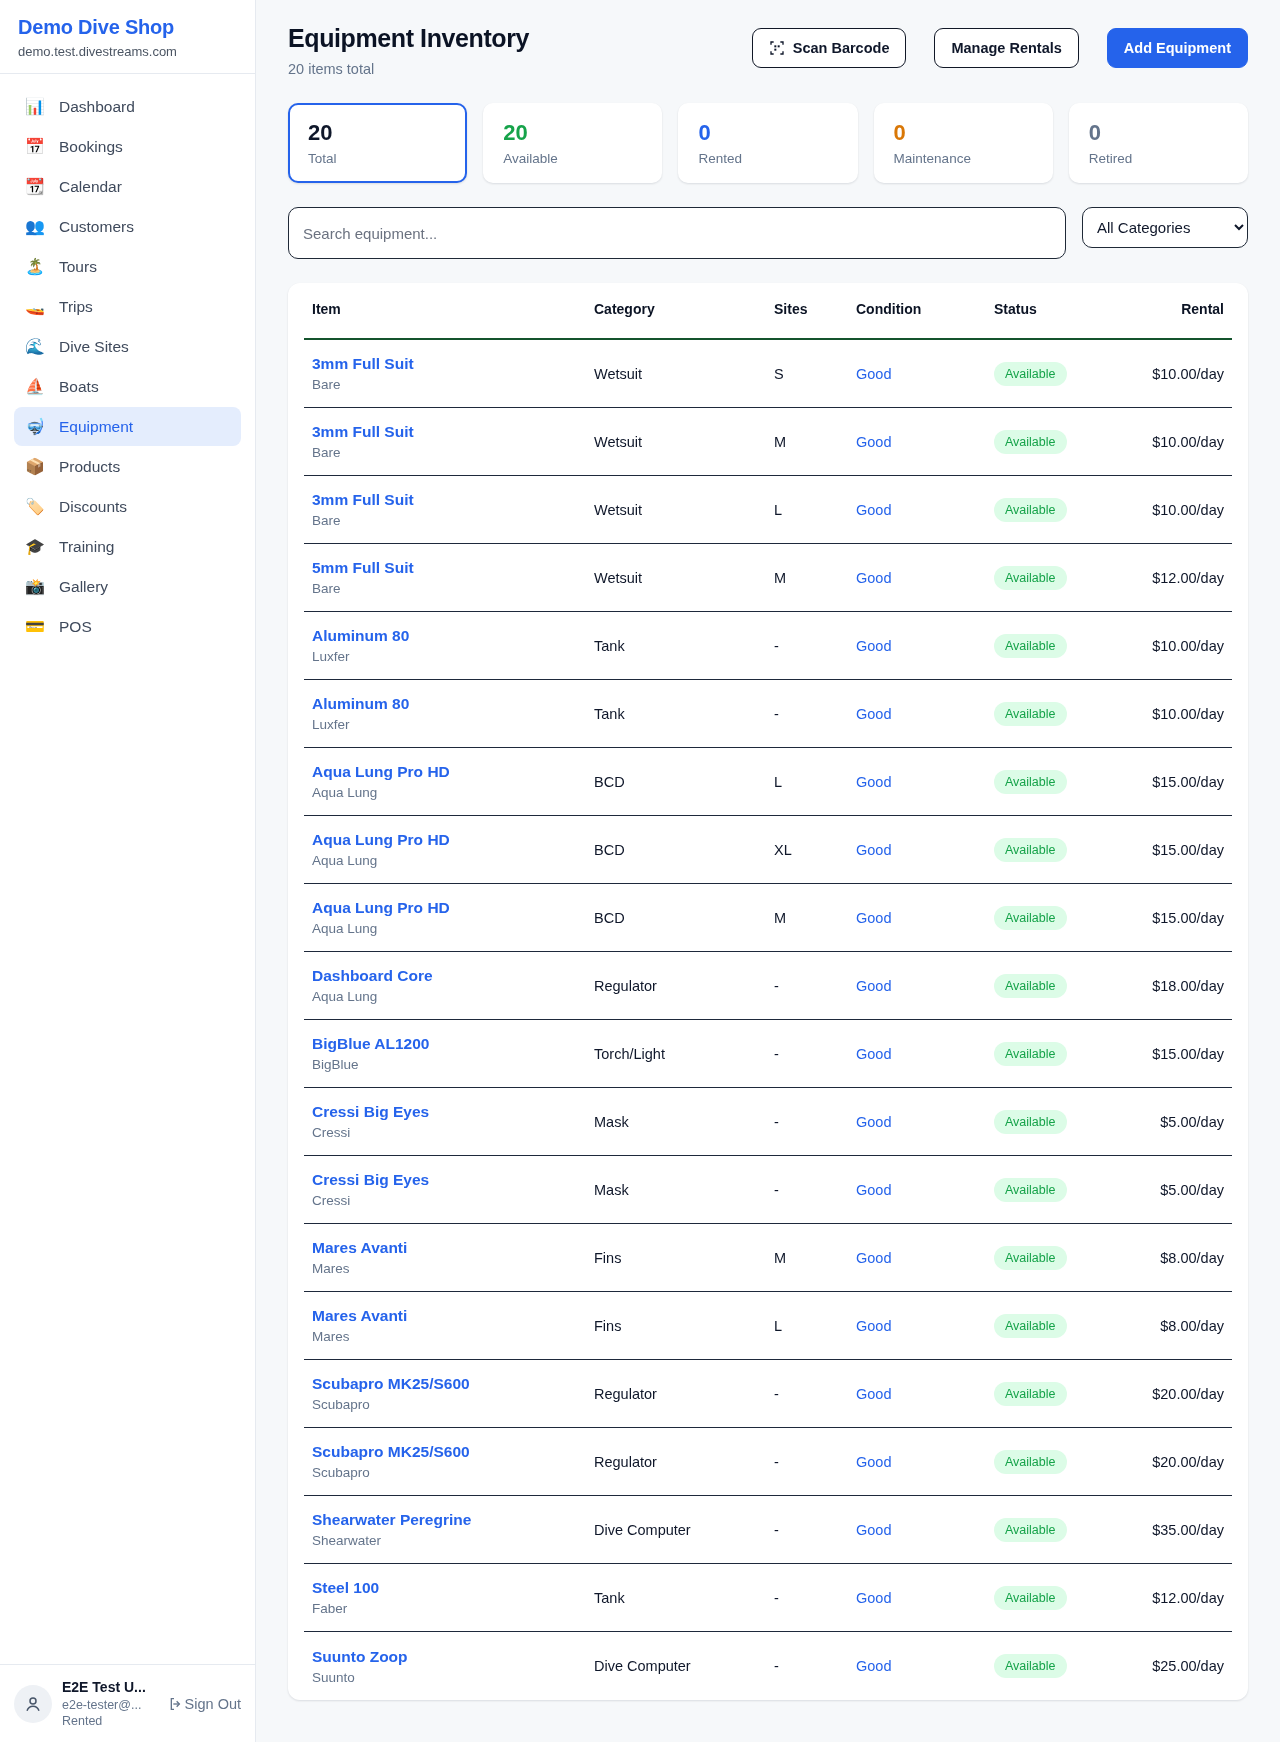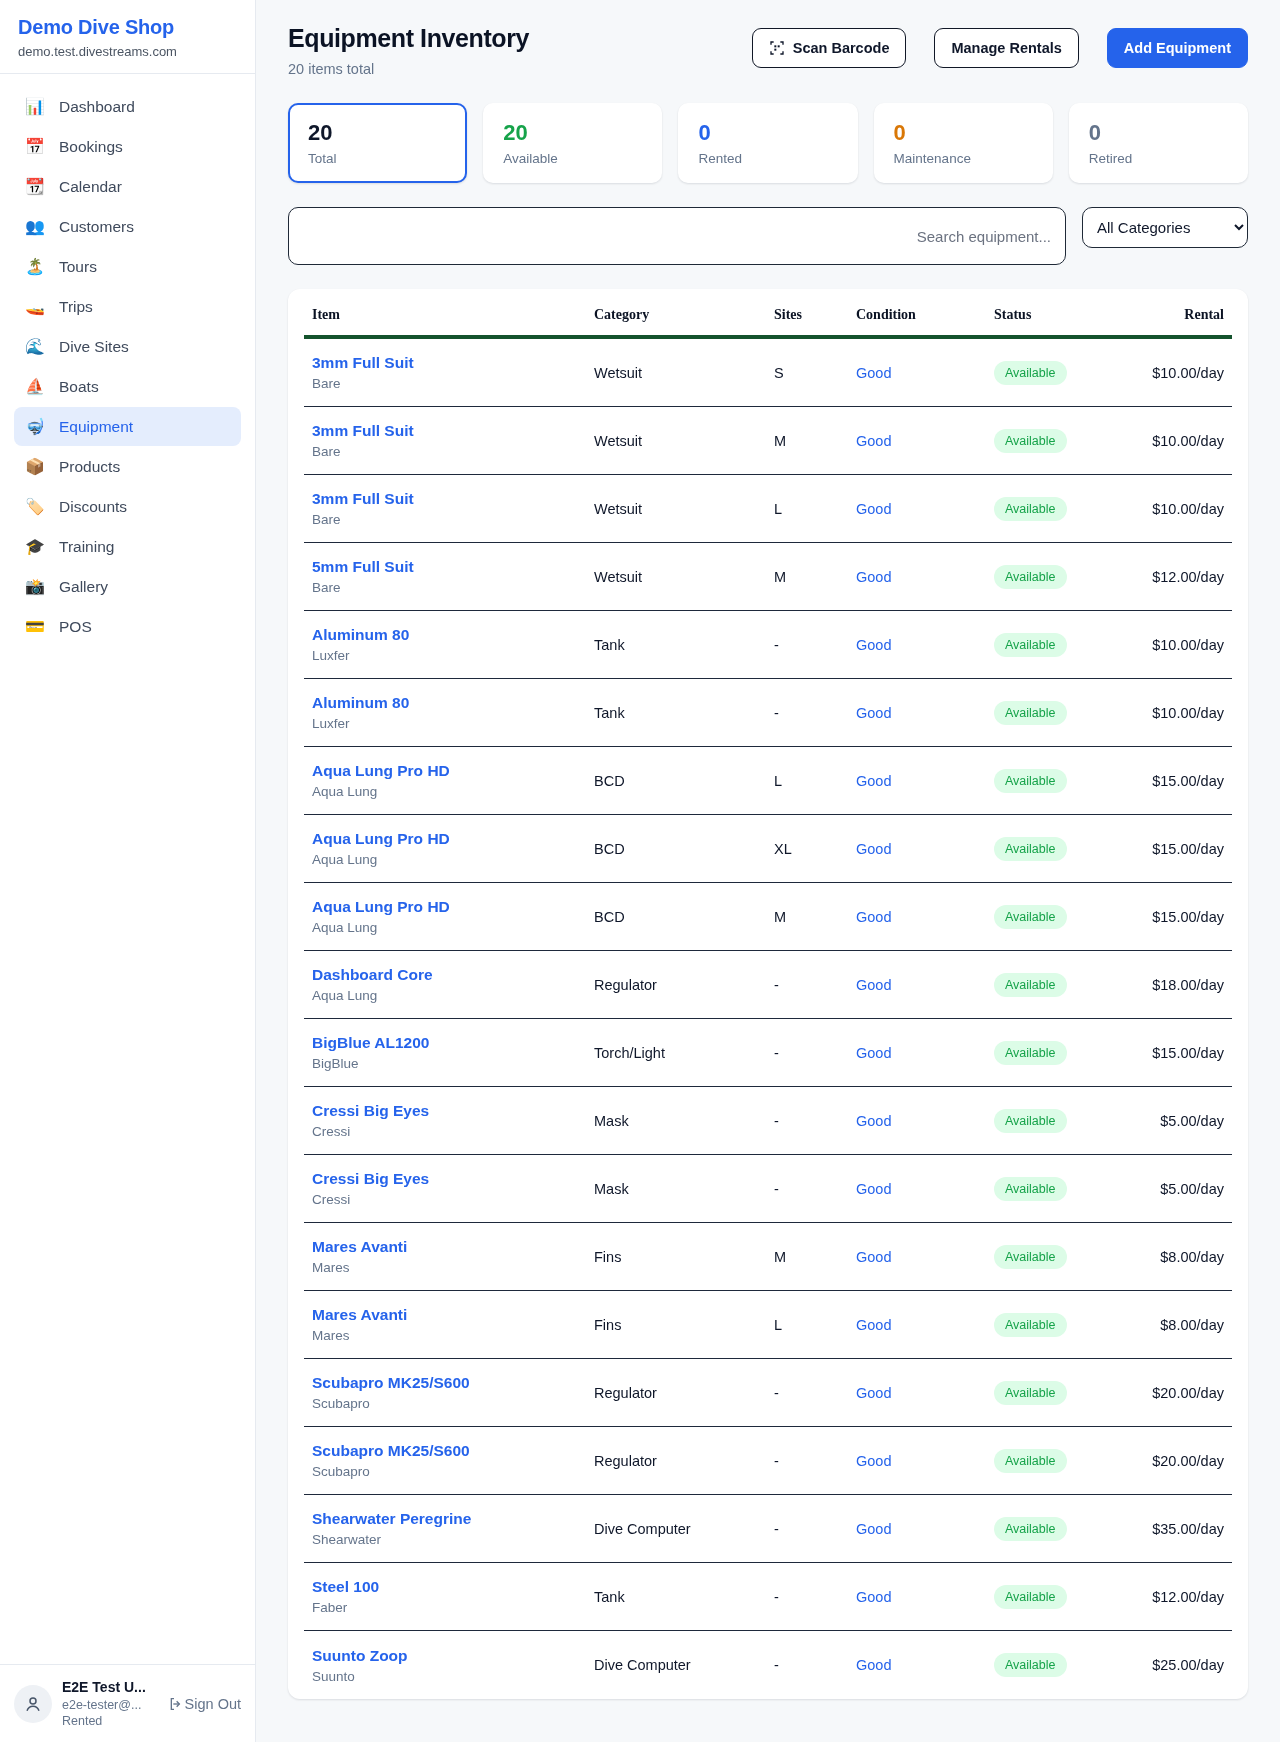--- a/index.html
+++ b/index.html
@@ -61,43 +61,42 @@
     background:#ffffff; border-radius:10px; padding:15px 18px;
     box-shadow:0 1px 2px rgba(15,23,42,.07), 0 1px 3px rgba(15,23,42,.05);
     border:2px solid transparent; cursor:pointer;
   }
   .stat-card.active { border-color:#2563eb; }
   .stat-value { font-size:22px; font-weight:bold; }
   .stat-label { font-size:13.5px; color:#64748b; margin-top:5px; }
   
   .filters { display:flex; gap:16px; margin-top:24px; }
   .search-input {
-    flex:1; height:58px; border:1px solid #1f2937; border-radius:10px;
+    flex:1; height:52px; border:1px solid #1f2937; border-radius:10px;
     padding:0 14px; font-size:15px; color:#4d7c0f; background:#ffffff;
     font-family:"Liberation Sans","DejaVu Sans",sans-serif;
-    text-align:right;
   }
   .search-input::placeholder { color:#6b7280; }
   .category-select {
     width:166px; height:41px; border:1px solid #1f2937; border-radius:10px;
     background:#ffffff; font-size:15px; color:#0f172a; padding:0 10px;
     font-family:"Liberation Sans","DejaVu Sans",sans-serif; cursor:pointer;
   }
   
   .table-card {
     margin-top:24px; background:#ffffff; border-radius:12px;
     box-shadow:0 1px 2px rgba(15,23,42,.07), 0 1px 3px rgba(15,23,42,.05);
     padding:2px 16px 0 16px; overflow:hidden;
   }
   .thead, .trow {
     display:grid;
     grid-template-columns:282px 180px 82px 138px 1fr 110px;
     align-items:center;
   }
-  .thead { padding:16px 8px 12px 8px; border-bottom:4px solid #14532d;font-family:Liberation Serif, serif; }
+  .thead { padding:16px 8px 21px 8px; border-bottom:2px solid #14532d; }
   .th { font-size:14px; font-weight:bold; color:#0b1324; }
   .th.right, .td.right { text-align:right; }
   .trow { padding:15px 8px; border-bottom:1px solid #1e293b; min-height:68px; }
   .trow:last-child { border-bottom:none; }
   .item-name { font-size:15.5px; font-weight:bold; color:#2563eb; cursor:pointer; }
   .item-brand { font-size:13.5px; color:#64748b; margin-top:4px; }
   .td { font-size:14.5px; color:#0f172a; }
   .td.condition { color:#2563eb; cursor:pointer; }
   .badge {
     display:inline-block; background:#dcfce7; color:#16a34a;

